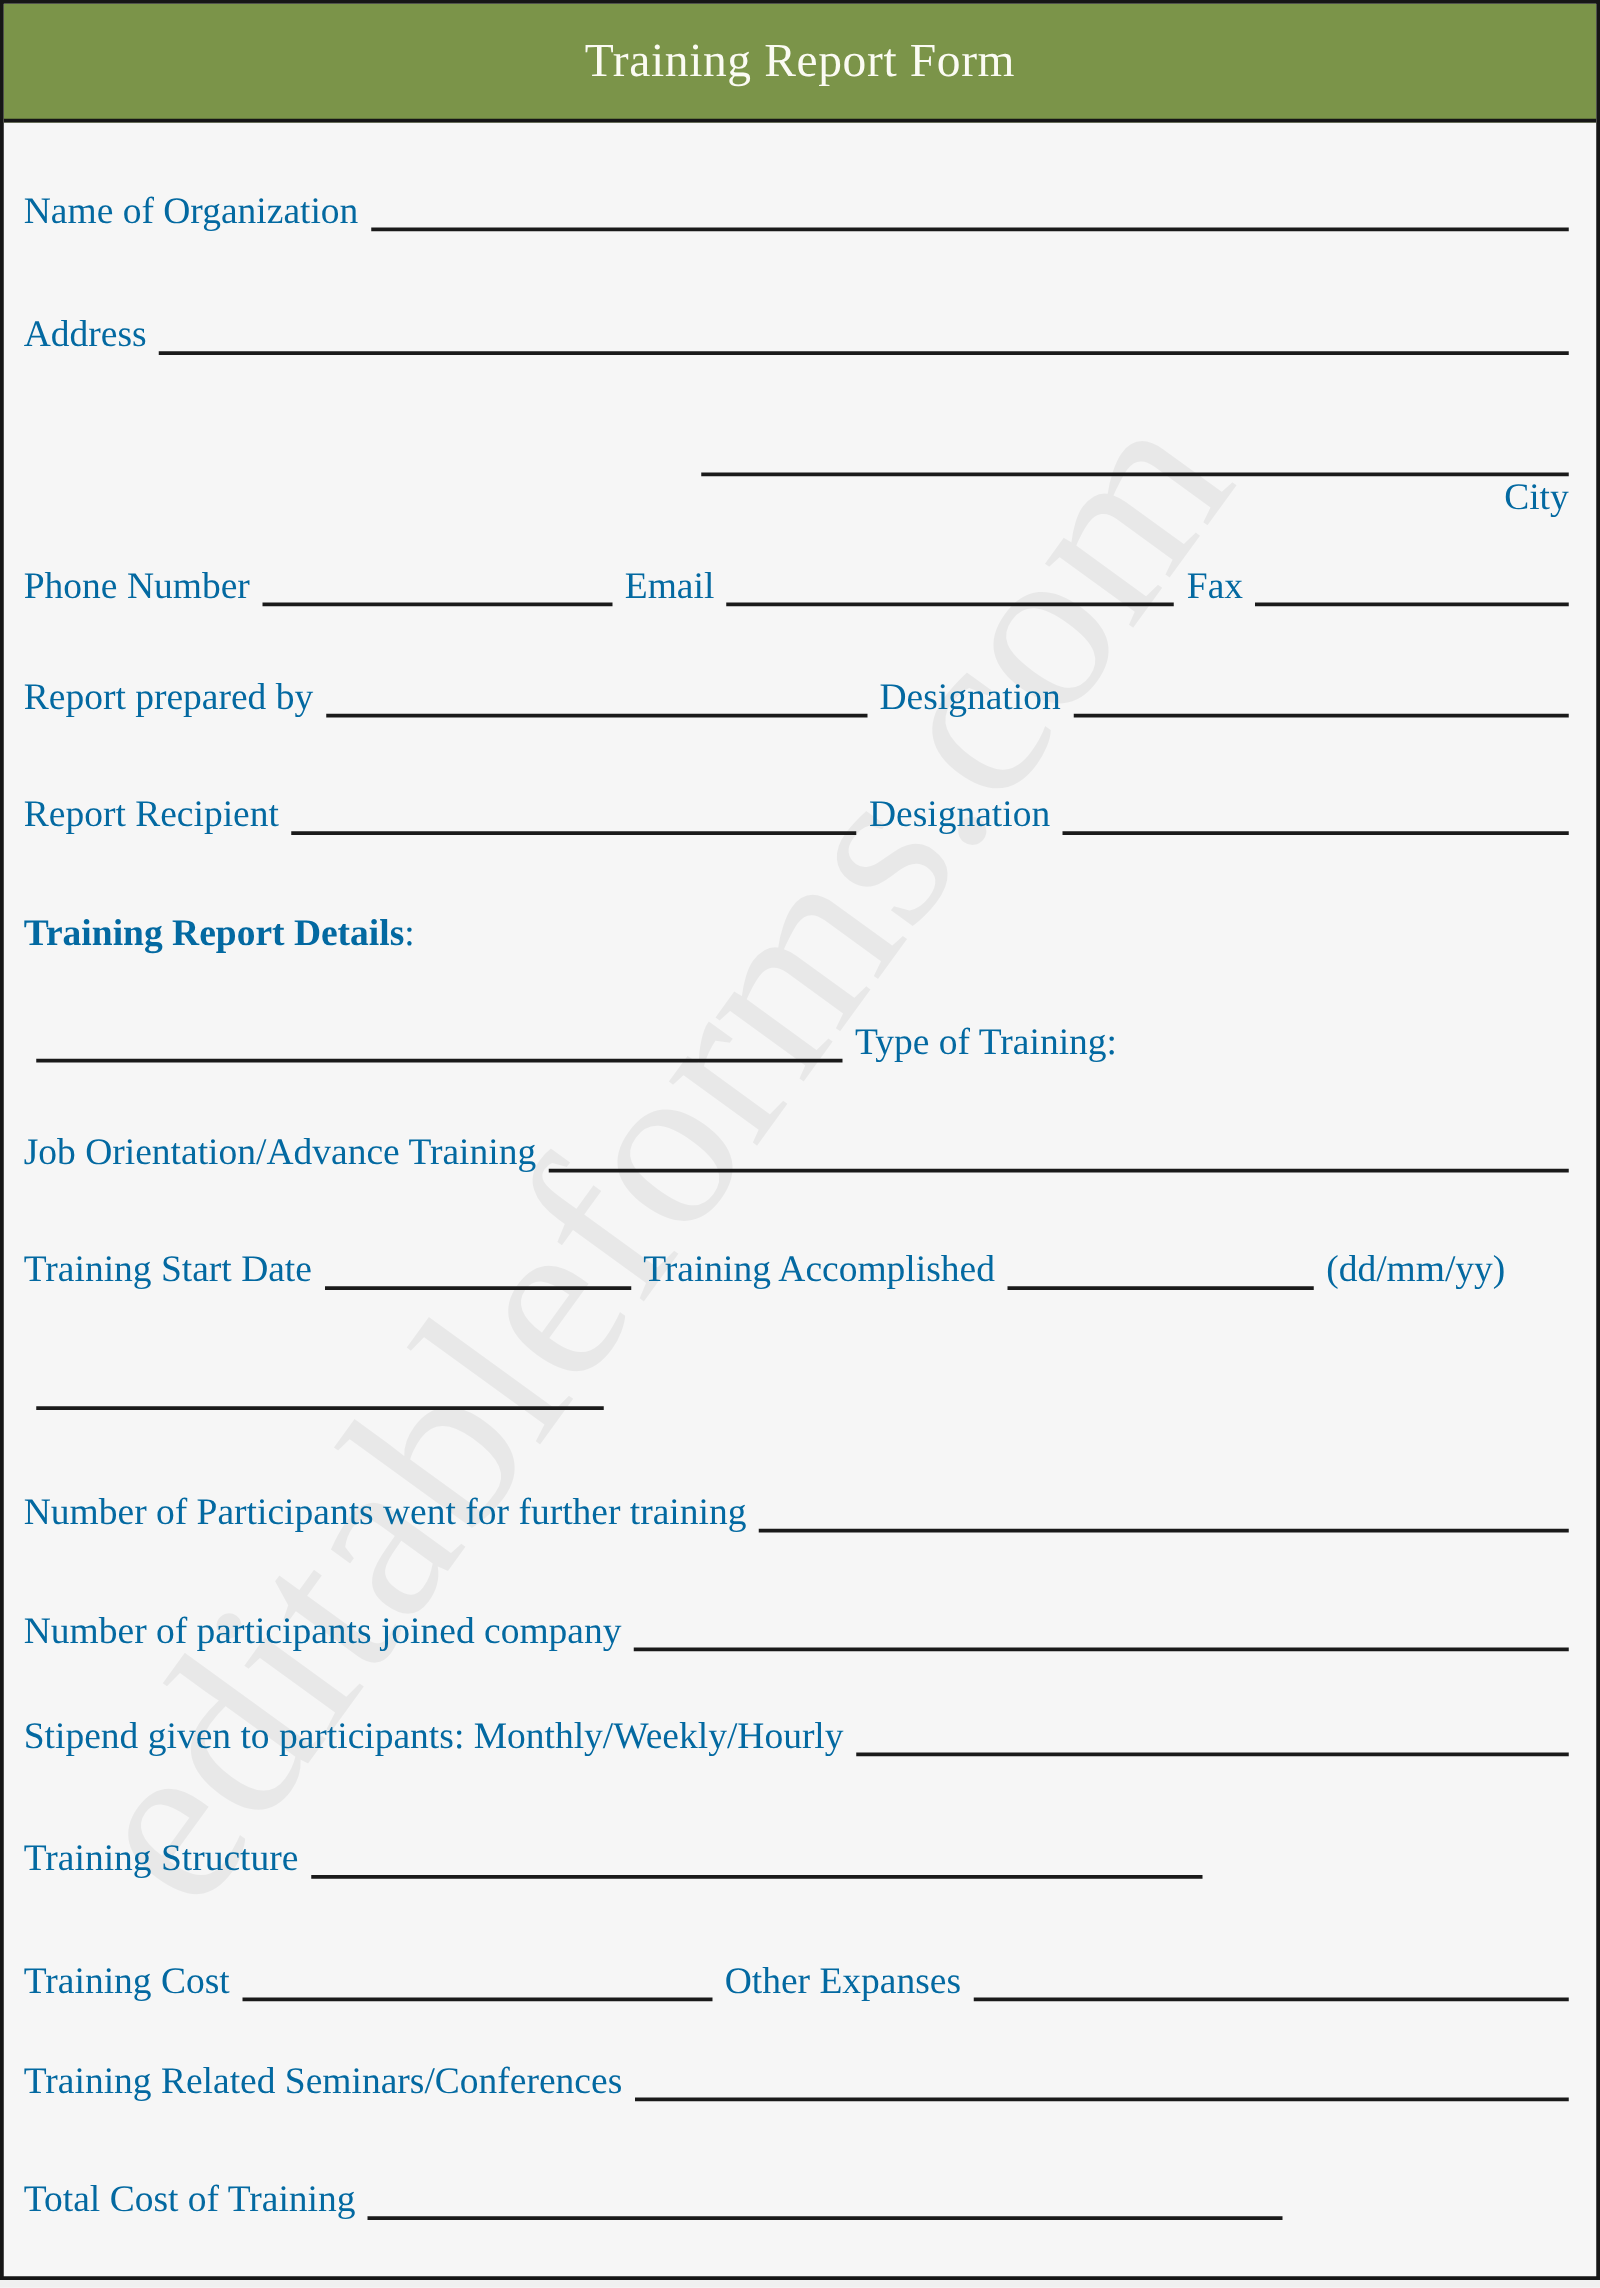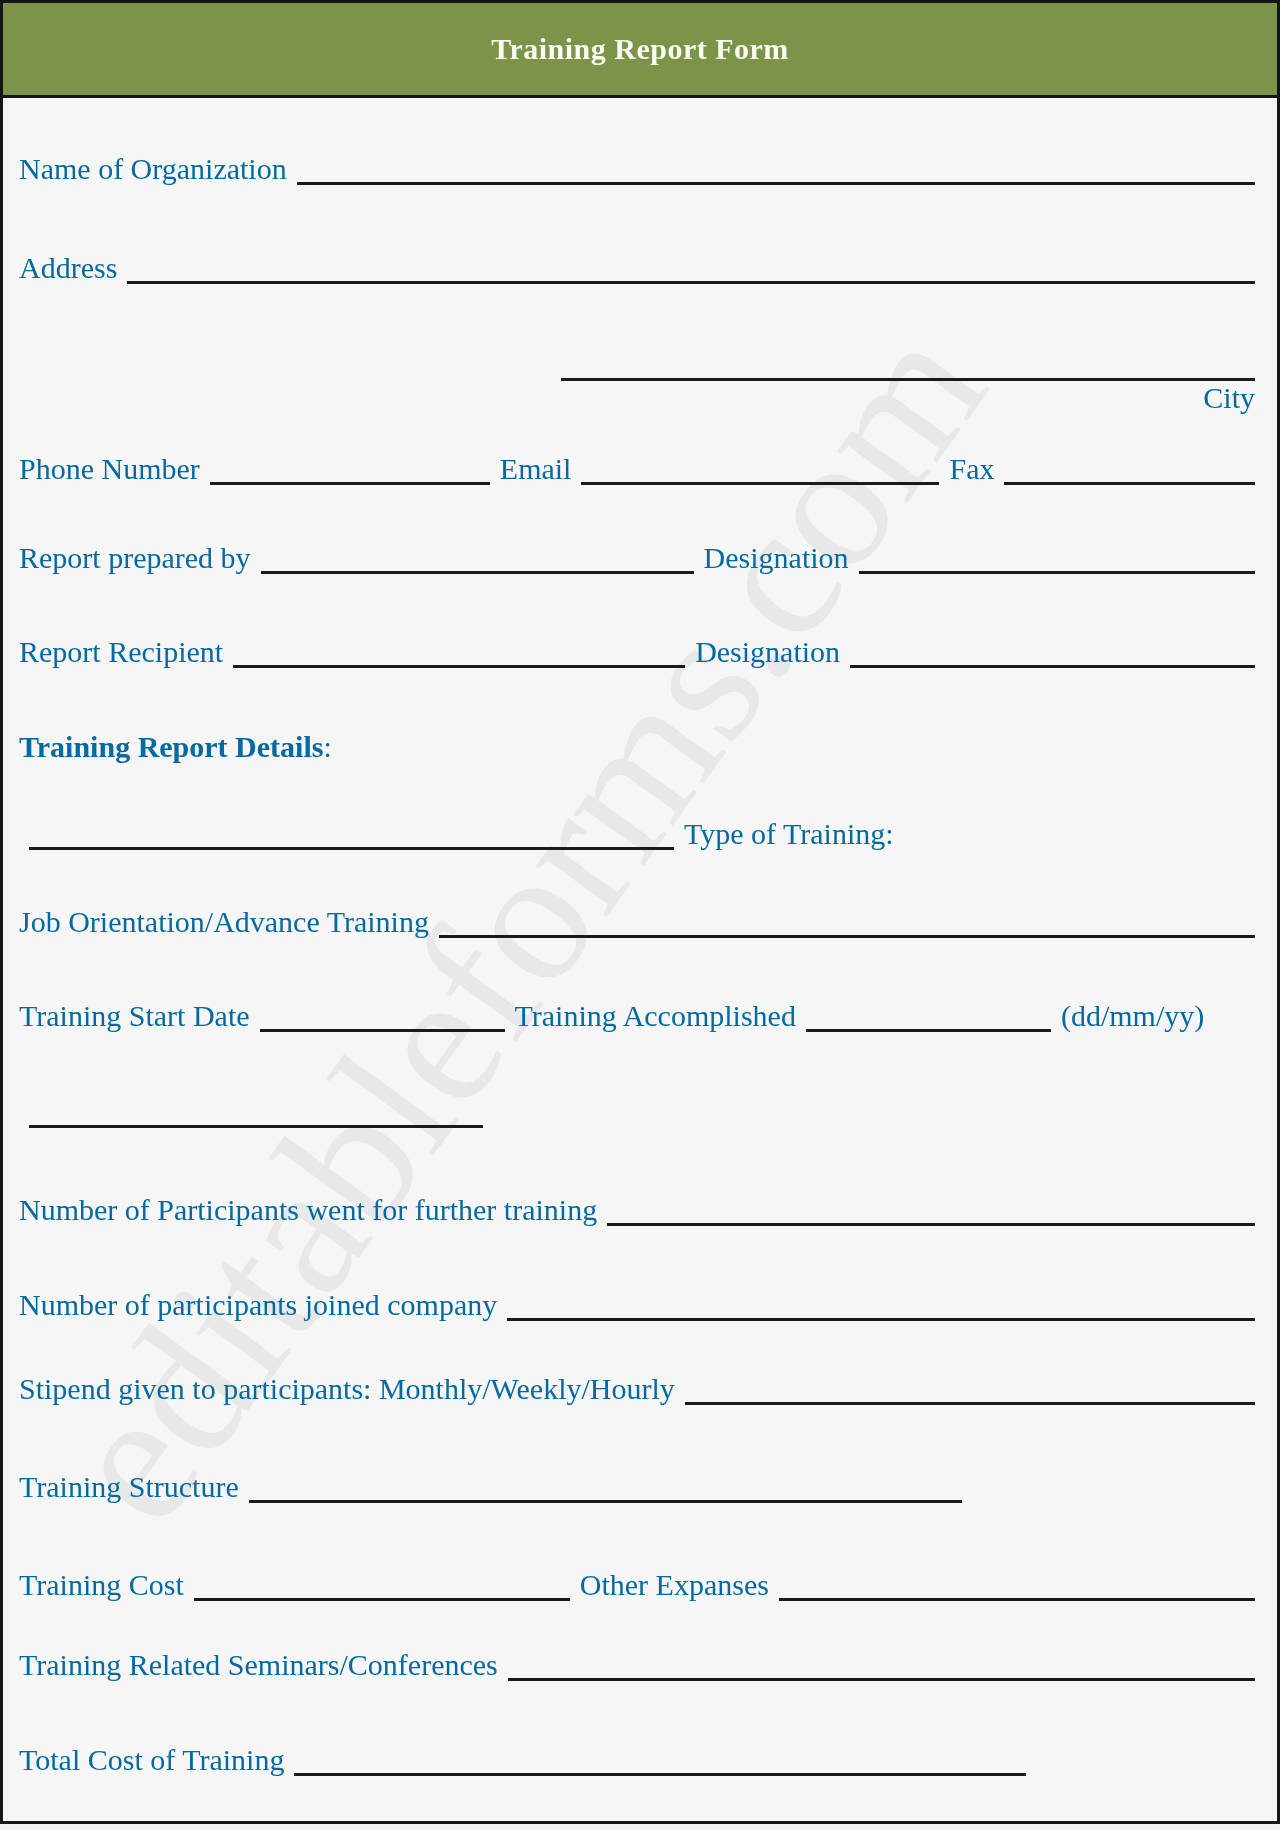--- a/index.html
+++ b/index.html
@@ -16,22 +16,22 @@
   .header {
     height: 92px;
     background: var(--green, #7b9449);
     border-bottom: 3px solid var(--border, #161616);
     display: flex;
     align-items: center;
     justify-content: center;
   }
   .title {
     margin: 0;
-    font-size: 30px;
-    font-weight: bold;
+    font-size: 38px;
+    font-weight: normal;
     color: var(--title, #fbfbf3);
     letter-spacing: 0.5px;
   }
   .watermark {
     position: absolute;
     left: -380px;
     top: 800px;
     width: 1800px;
     height: 240px;
     line-height: 240px;

